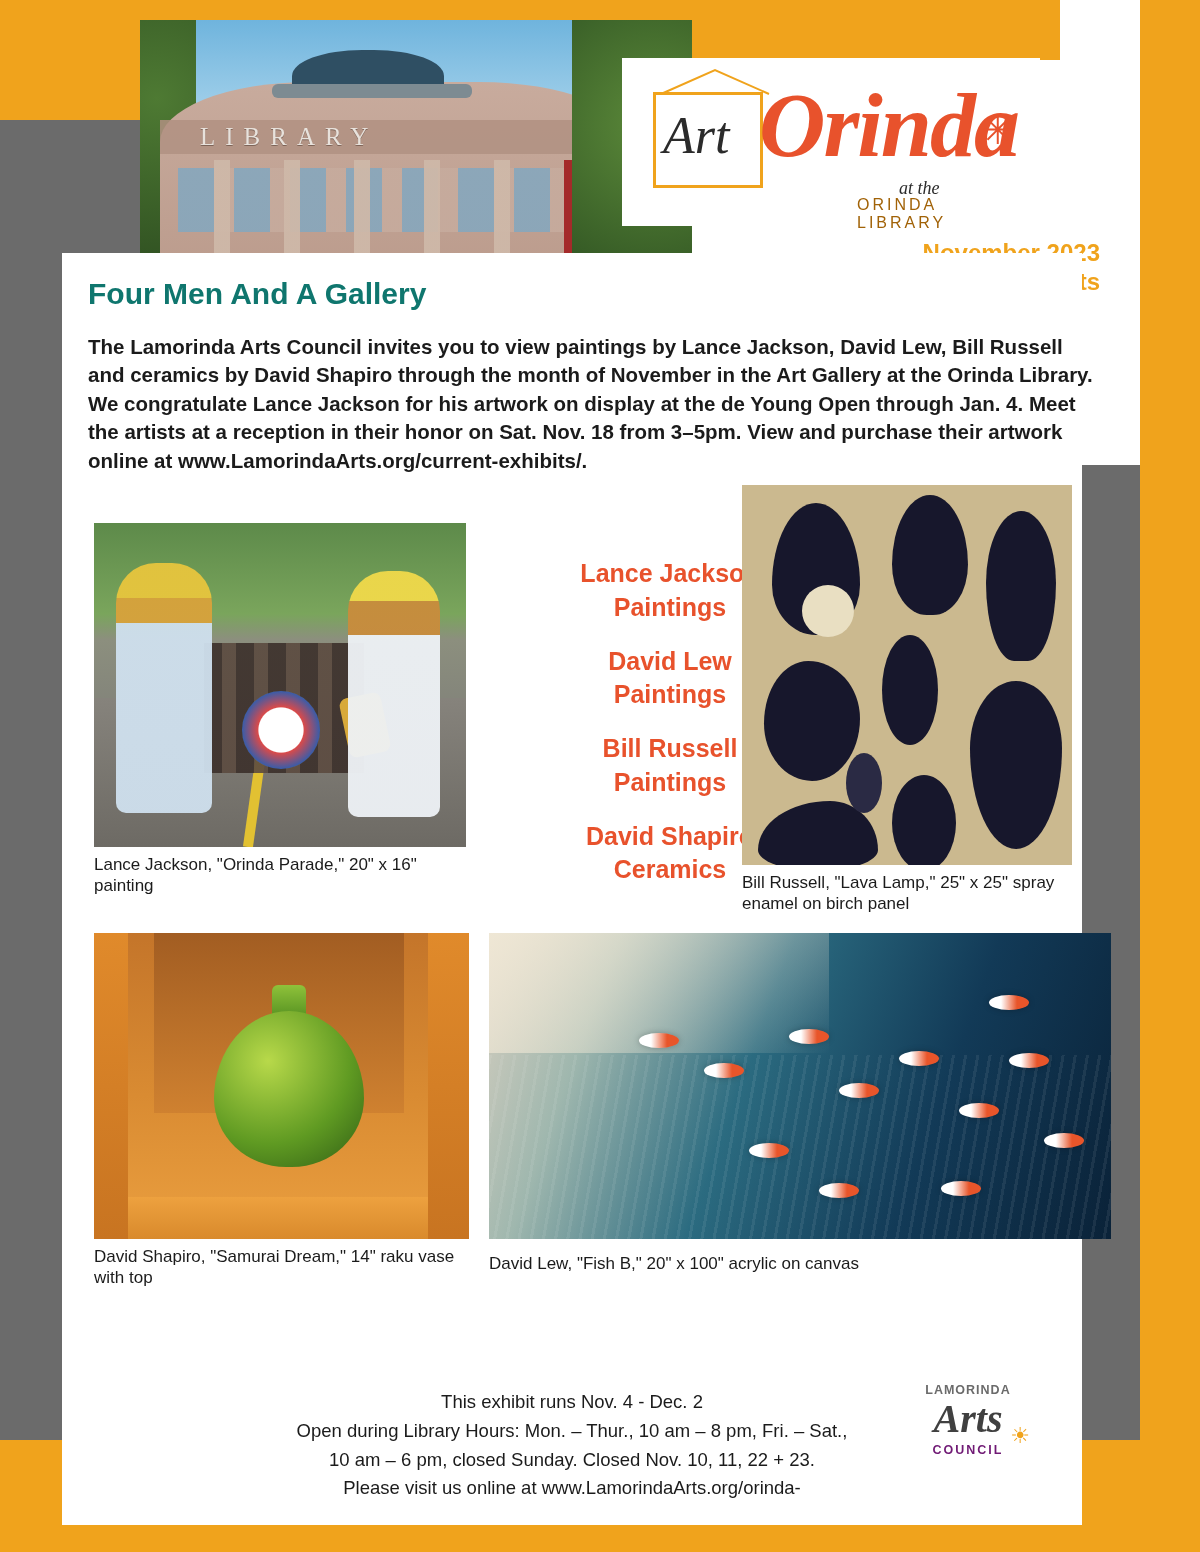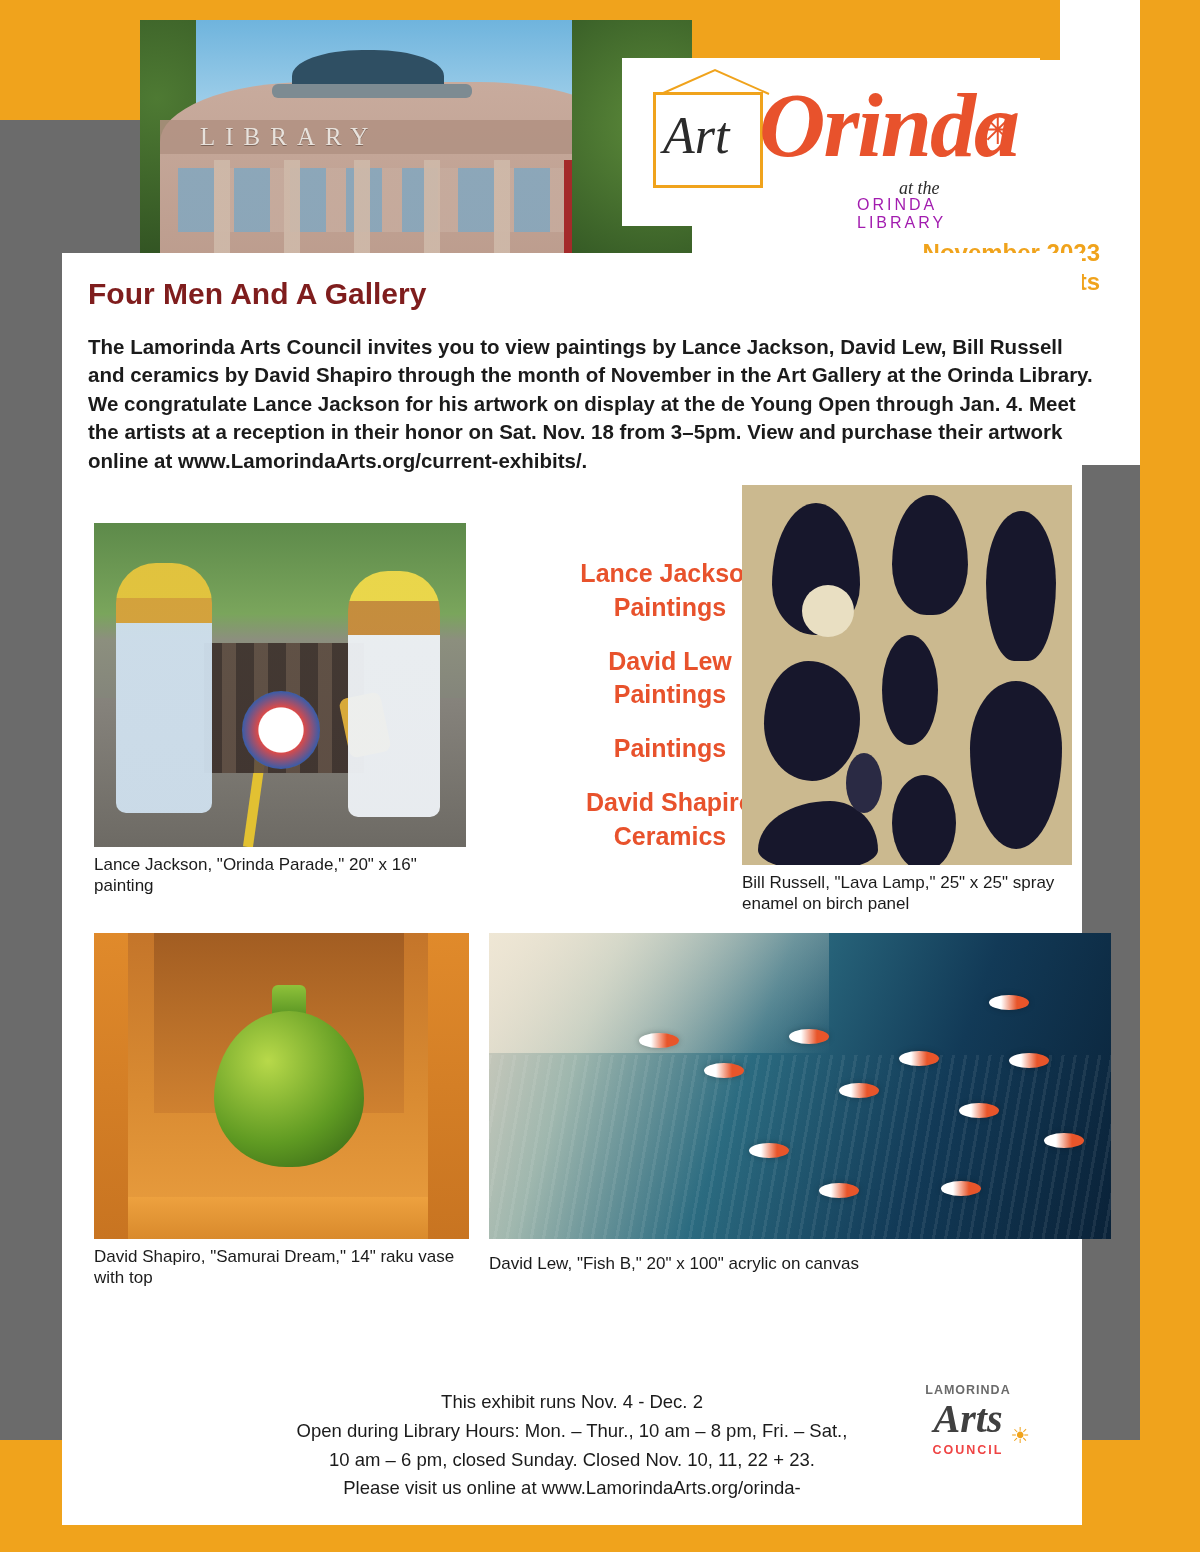--- a/index.html
+++ b/index.html
@@ -173,21 +173,21 @@
     position: absolute; left: 268px; top: 116px;
     font-family: "Liberation Serif", serif;
     font-style: italic;
     font-size: 18px;
     color: #2b2b2b;
   }
   .logo-sub2 {
     position: absolute; left: 226px; top: 134px;
     font-size: 16px;
     letter-spacing: 3px;
-    color: #a21caf;
+    color: #a16207;
   }
   .logo-burst {
     position: absolute; right: 6px; top: 48px;
     width: 44px; height: 44px;
     color: #e8522c;
     font-size: 40px;
     line-height: 40px;
   }
 
   
@@ -206,21 +206,21 @@
     position: absolute;
     left: 62px; top: 253px;
     width: 1020px; height: 1272px;
     background: #ffffff;
   }
   .card-pad { padding: 24px 28px 0 26px; }
 
   h1.title {
     margin: 0 0 22px 0;
     font-size: 30px;
-    color: #7f1d1d;
+    color: #0f766e;
     font-weight: bold;
   }
   p.intro {
     margin: 0;
     font-size: 20.5px;
     font-weight: bold;
     line-height: 1.39;
     color: #1b1b1b;
     width: 1010px;
   }
@@ -384,21 +384,21 @@
   .lac-top {
     font-size: 12.5px; letter-spacing: 1px; font-weight: bold; color:#6b6b6b;
   }
   .lac-mid {
     font-family: "Liberation Serif", serif;
     font-style: italic; font-weight: bold;
     font-size: 40px; color: #404040; line-height: 1;
     margin-top: 2px;
   }
   .lac-bot {
-    font-size: 12.5px; letter-spacing: 2px; font-weight: bold; color:#ef4444;
+    font-size: 12.5px; letter-spacing: 2px; font-weight: bold; color:#701a75;
     margin-top: 4px;
   }
   .lac-sun {
     position: absolute; right: 4px; top: 40px;
     color: #f0a31c; font-size: 22px;
   }
 </style>
 </head>
 <body>
 
@@ -469,20 +469,21 @@
     <div class="artist-list" style="top:34px;">
       <div class="grp">
         <div>Lance Jackson</div>
         <div>Paintings</div>
       </div>
       <div class="grp">
         <div>David Lew</div>
         <div>Paintings</div>
       </div>
       <div class="grp">
+        <div>Bill Russell</div>
         <div>Paintings</div>
       </div>
       <div class="grp">
         <div>David Shapiro</div>
         <div>Ceramics</div>
       </div>
     </div>
 
     <div class="fig" style="left:648px; top:-38px; width:330px;">
       <div class="lava">

